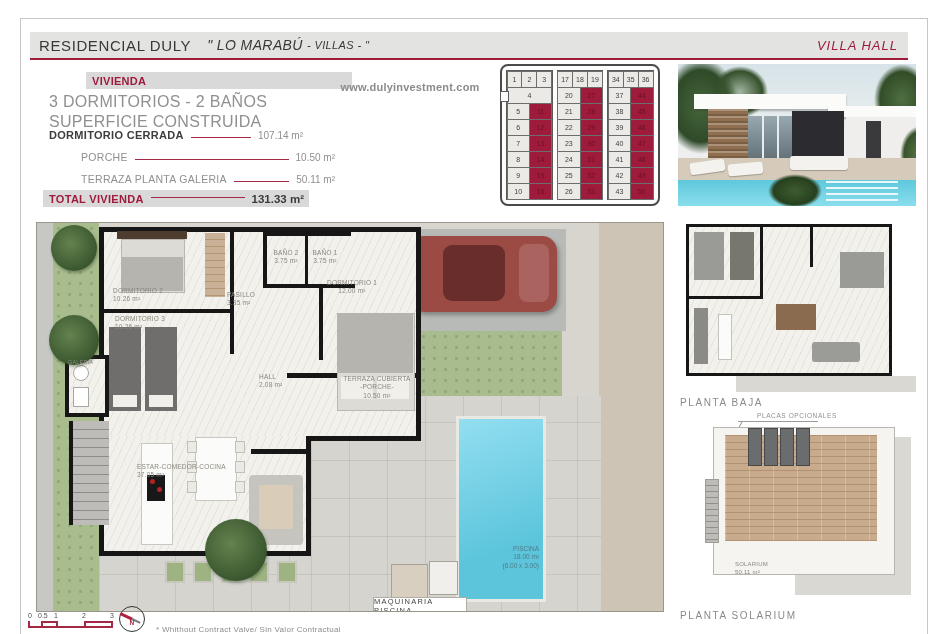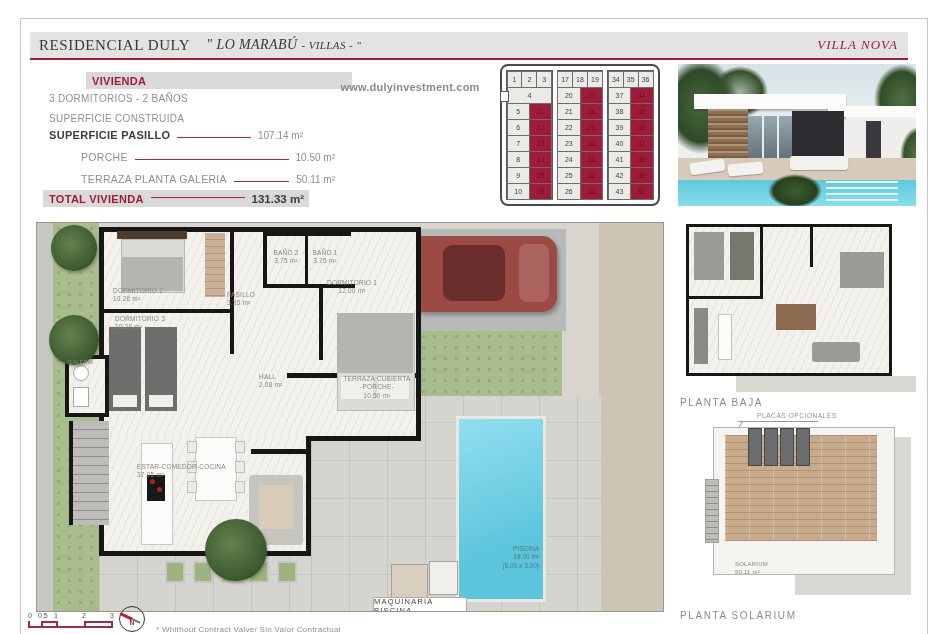--- a/index.html
+++ b/index.html
@@ -2,30 +2,30 @@
 <html><head>
 <meta charset="utf-8">
 <style>
   html,body{margin:0;padding:0;}
   body{width:947px;height:634px;position:relative;overflow:hidden;background:#ffffff;
        font-family:"Liberation Sans", sans-serif;-webkit-font-smoothing:antialiased;}
   
   .frame{position:absolute;left:20px;top:18px;width:906px;height:700px;border:1px solid #c6c6c6;}
   
   .header{position:absolute;left:30px;top:32px;width:878px;height:26px;background:#e3e3e2;
-          border-bottom:2px solid #9e1b3c;display:flex;align-items:center;font-family:Liberation Serif, serif;}
+          border-bottom:2px solid #9e1b3c;display:flex;align-items:center;}
   .h-title{font-size:15px;color:#383838;letter-spacing:.6px;margin-left:9px;}
   .h-sub{font-size:14px;color:#383838;font-style:italic;margin-left:16px;letter-spacing:.4px;}
   .h-sub-sm{font-size:11px;color:#383838;font-style:italic;margin-left:4px;letter-spacing:.4px;}
   .h-badge{margin-left:auto;margin-right:10px;font-size:13px;color:#9e1b3c;font-style:italic;letter-spacing:1px;}
   
   .info{position:absolute;left:43px;top:68px;width:266px;font-size:11px;}
   .ibar{position:absolute;left:0;width:266px;height:17px;background:#d9d9d9;display:flex;align-items:center;}
   .ibar .lbl{color:#9e1b3c;font-weight:bold;margin-left:6px;letter-spacing:.3px;}
-  .iline{position:absolute;left:6px;color:#909090;font-size:10px;letter-spacing:.3px;}
+  .iline{position:absolute;left:6px;color:#909090;font-size:16px;letter-spacing:.3px;}
   .irow{position:absolute;left:6px;width:254px;display:flex;align-items:flex-end;}
   .irow .name{color:#8f8f8f;font-size:10.5px;letter-spacing:.3px;}
   .irow .name.bold{color:#3d3d3d;font-weight:bold;font-size:11px;}
   .irow .lead{flex:1;border-bottom:1px solid #a32845;margin:0 7px 3px 7px;}
   .irow .val{color:#8f8f8f;font-size:10px;white-space:nowrap;}
   .indent{padding-left:32px;}
   .ibar .lead{flex:1;border-bottom:1px solid #a32845;margin:0 7px 3px 7px;}
   .ibar .tval{color:#3b3b3b;font-weight:bold;margin-right:5px;font-size:11.5px;}
   
   .logo{position:absolute;left:325px;top:78px;width:170px;text-align:center;}
@@ -114,31 +114,31 @@
 </style>
 </head>
 <body>
 
 <div class="frame"></div>
 
 <div class="header">
   <span class="h-title">RESIDENCIAL DULY</span>
   <span class="h-sub">" LO MARABÚ</span>
   <span class="h-sub-sm">- VILLAS - "</span>
-  <span class="h-badge">VILLA NOVA</span>
+  <span class="h-badge">VILLA HALL</span>
 </div>
 
 <div class="info">
   <div class="ibar" style="top:4px;margin-left:43px;">
     <span class="lbl">VIVIENDA</span>
   </div>
   <div class="iline" style="top:25px;">3 DORMITORIOS - 2 BAÑOS</div>
   <div class="iline" style="top:45px;">SUPERFICIE CONSTRUIDA</div>
   <div class="irow" style="top:61px;">
-    <span class="name bold">SUPERFICIE PASILLO</span>
+    <span class="name bold">DORMITORIO CERRADA</span>
     <span class="lead"></span>
     <span class="val">107.14 m²</span>
   </div>
   <div class="irow indent" style="top:83px;">
     <span class="name">PORCHE</span>
     <span class="lead"></span>
     <span class="val">10.50 m²</span>
   </div>
   <div class="irow indent" style="top:105px;">
     <span class="name">TERRAZA PLANTA GALERIA</span>

